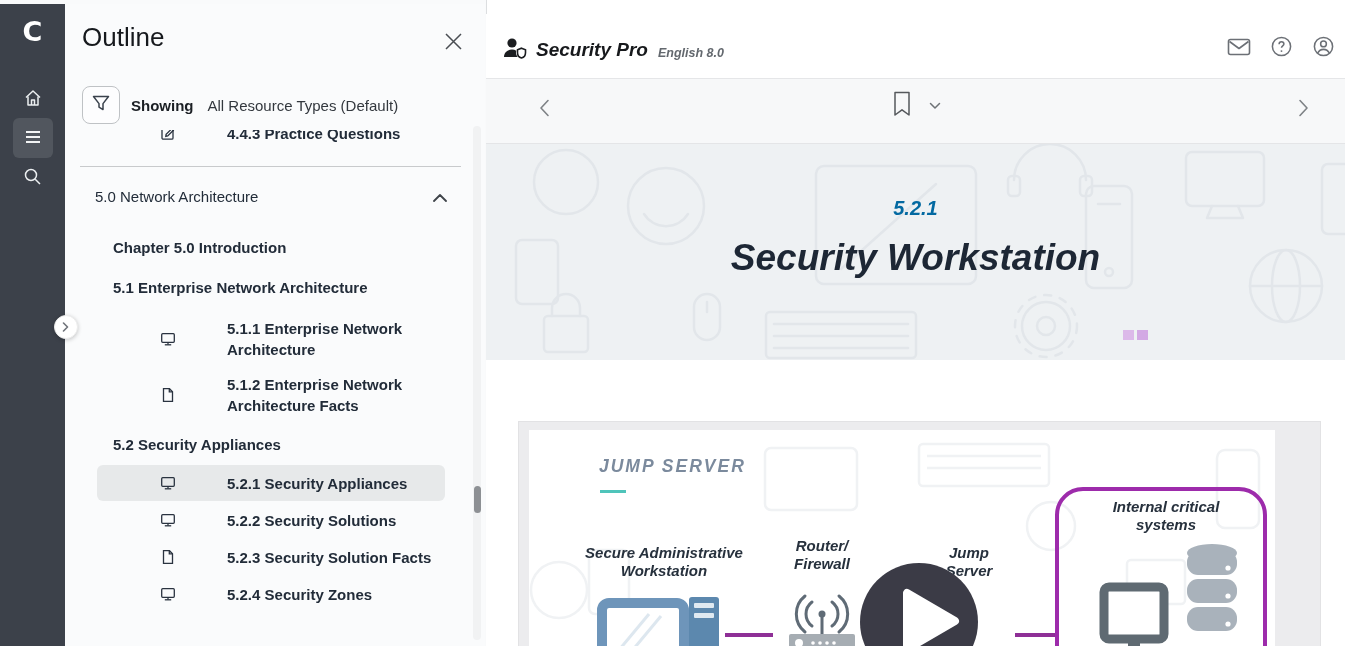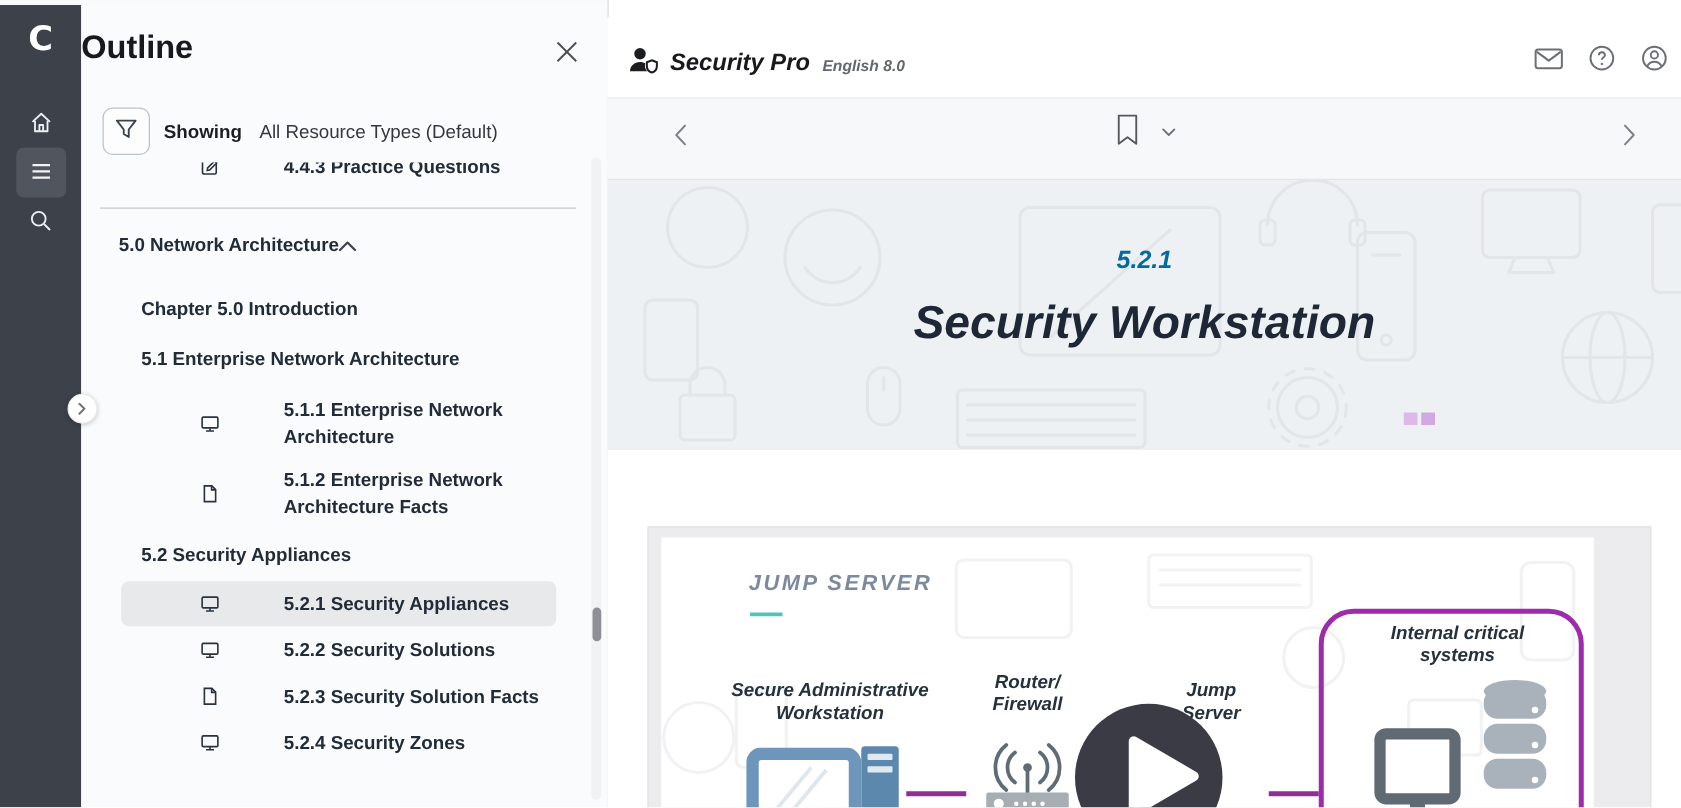--- a/index.html
+++ b/index.html
@@ -13,32 +13,32 @@
              font-size:27px;font-weight:700;font-family:"DejaVu Sans",sans-serif;}
   .rail-btn{position:absolute;left:50%;transform:translateX(-50%);width:40px;height:40px;
             display:flex;align-items:center;justify-content:center;background:none;border:0;cursor:pointer;border-radius:6px;}
   .rail-btn.active{background:#51565e;}
   
   .collapse-btn{position:absolute;left:54px;top:315px;width:24px;height:24px;border-radius:50%;
                 background:#fff;border:1px solid #ececec;box-shadow:0 1px 4px rgba(0,0,0,.22);
                 display:flex;align-items:center;justify-content:center;cursor:pointer;z-index:6;padding:0;}
   
   .panel{position:absolute;left:65px;top:4px;width:420px;height:642px;background:#fafbfc;box-sizing:border-box;}
-  .panel-title{position:absolute;left:0;top:18px;font-size:26px;font-weight:700;color:#16191d;margin:0;}
+  .panel-title{position:absolute;left:17px;top:18px;font-size:26px;font-weight:400;color:#16191d;margin:0;}
   .close-btn{position:absolute;left:375px;top:26px;width:26px;height:26px;background:none;border:0;cursor:pointer;padding:0;}
   .filter-row{position:absolute;left:17px;top:82px;display:flex;align-items:center;}
   .filter-btn{width:38px;height:38px;border:1.5px solid #bfc2c5;border-radius:8px;background:#fdfdfe;
               display:flex;align-items:center;justify-content:center;cursor:pointer;}
   .filter-showing{margin-left:11px;font-weight:700;font-size:15px;color:#1b1f24;}
   .filter-value{margin-left:14px;font-size:15px;color:#33383e;}
   
   .tree{position:absolute;left:0;top:126px;bottom:0;width:420px;overflow:hidden;}
   .trow{font-size:15px;font-weight:600;color:#222c39;cursor:pointer;}
-  .row-section{display:flex;align-items:center;height:22px;
-               padding-left:30px;padding-right:38px;font-weight:700;}
+  .row-section{display:flex;align-items:center;justify-content:space-between;height:22px;
+               padding-left:30px;padding-right:38px;font-weight:400;}
   .row-sub{display:flex;align-items:center;height:22px;padding-left:48px;padding-right:30px;}
   .row-leaf{display:flex;align-items:center;min-height:22px;padding-left:95px;padding-right:42px;gap:46px;}
   .row-leaf .ticon{flex:0 0 16px;margin-right:5px;display:flex;align-items:center;}
   .row-leaf .lbl{line-height:21px;}
   .row-sel{margin-left:32px;margin-right:40px;padding-left:63px;padding-right:10px;
            background:#e7e9ea;border-radius:6px;height:36px;min-height:36px;}
   .row-clipped{height:20px;overflow:hidden;}
   .tdivider{height:1px;background:#c8cacc;margin:22px 24px 0 15px;}
   .scroll-track{position:absolute;right:4px;top:122px;bottom:6px;width:8px;background:#f1f2f3;border-radius:4px;}
   .scroll-thumb{position:absolute;left:0.5px;top:360px;width:7px;height:27px;background:#8d9094;border-radius:3.5px;}

